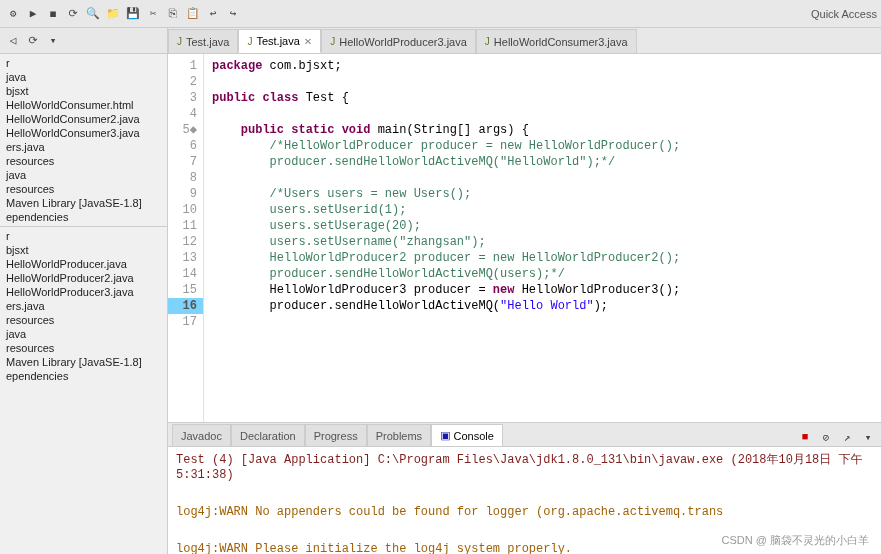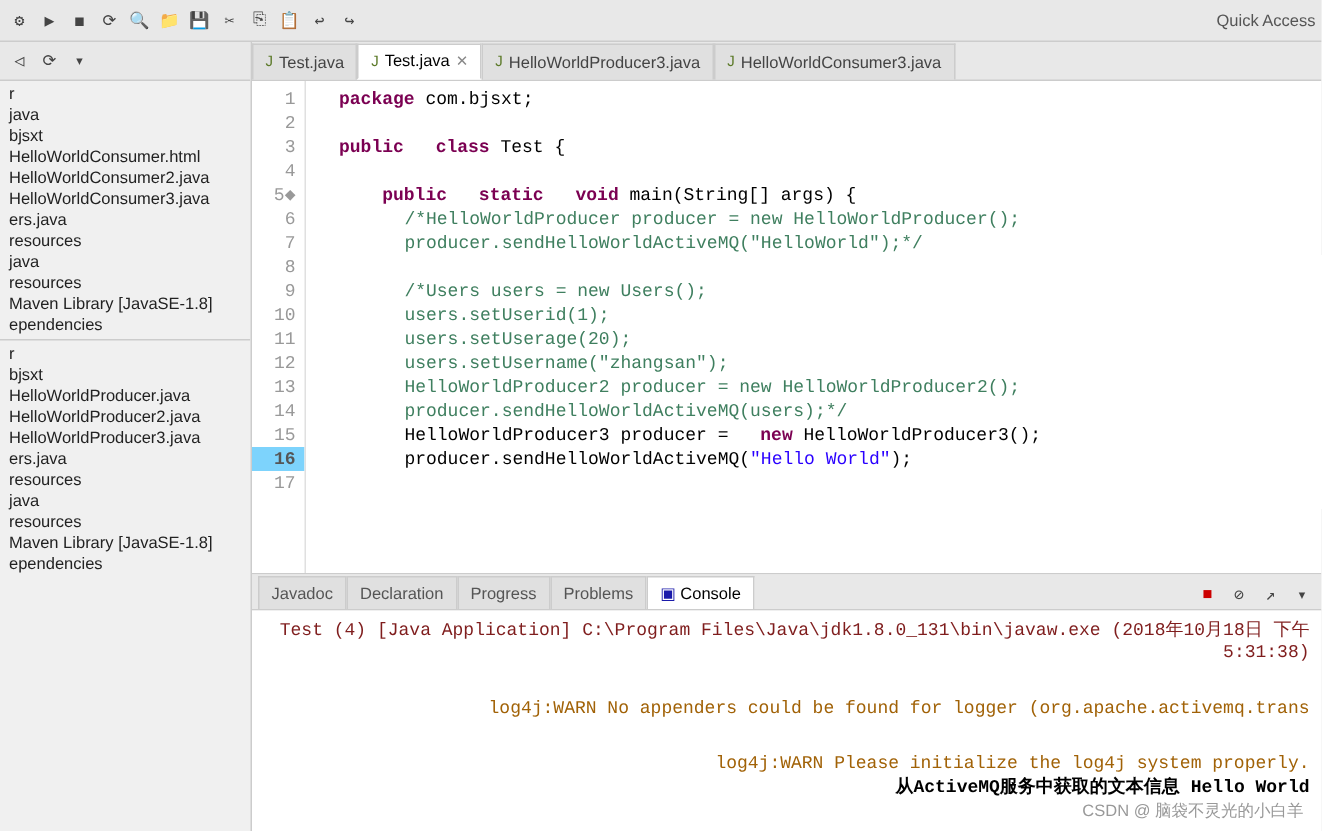--- a/index.html
+++ b/index.html
@@ -169,32 +169,31 @@
     #code-content {
       flex: 1;
       padding: 4px 8px;
       overflow: auto;
       font-size: 12px;
       font-family: 'Courier New', monospace;
       line-height: 16px;
       color: #000;
       white-space: pre;
     }
-    .kw { color: #7b0052; font-weight: bold; margin-left: 14px; }
+    .kw { color: #7b0052; font-weight: bold; }
     .cm { color: #3f7f5f; }
     .str { color: #2a00ff; }
 
     
     #bottom-panel {
-      height: 172px;
+      height: 132px;
       border-top: 1px solid #ccc;
       display: flex;
       flex-direction: column;
       background: #fff;
-      text-align: right;
     }
     #bottom-tabs {
       height: 24px;
       background: #e8e8e8;
       border-bottom: 1px solid #ccc;
       display: flex;
       align-items: flex-end;
       padding-left: 4px;
     }
     .bottom-tab {

